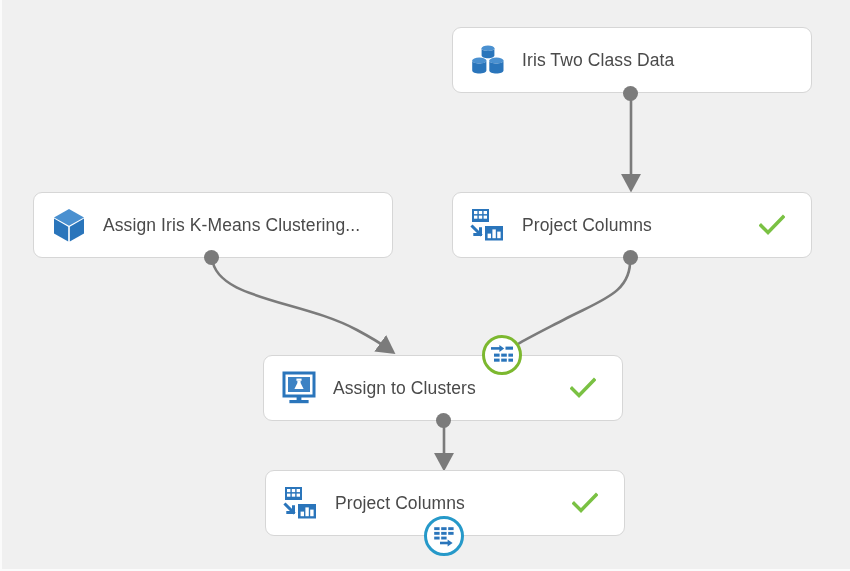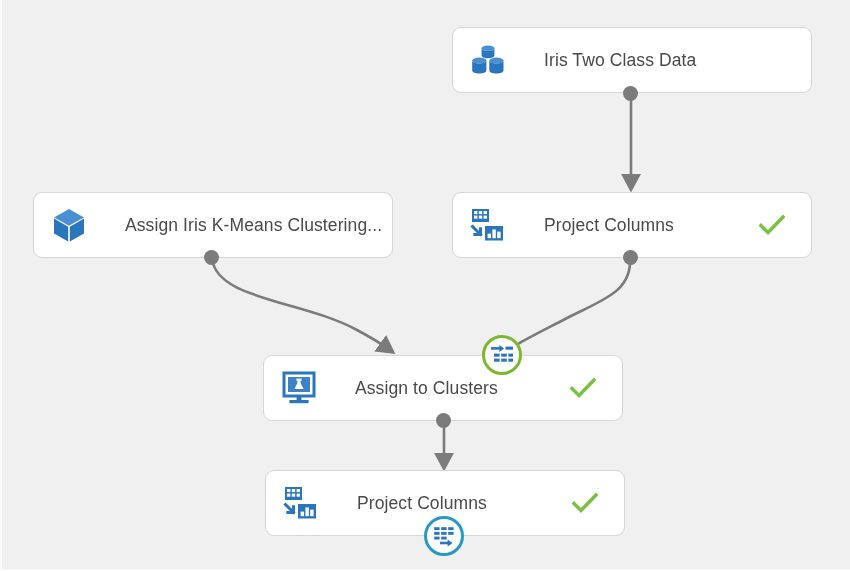--- a/index.html
+++ b/index.html
@@ -30,21 +30,20 @@
   }
   .node {
     position: absolute;
     box-sizing: border-box;
     background: #ffffff;
     border: 1px solid #d6d6d6;
     border-radius: 9px;
     display: flex;
     align-items: center;
     box-shadow: 0 0 0 0 rgba(0,0,0,0);
-    gap: 22px;
   }
   .node-icon {
     width: 40px;
     height: 40px;
     margin-left: 15px;
     flex: 0 0 40px;
     display: flex;
     align-items: center;
     justify-content: center;
   }

